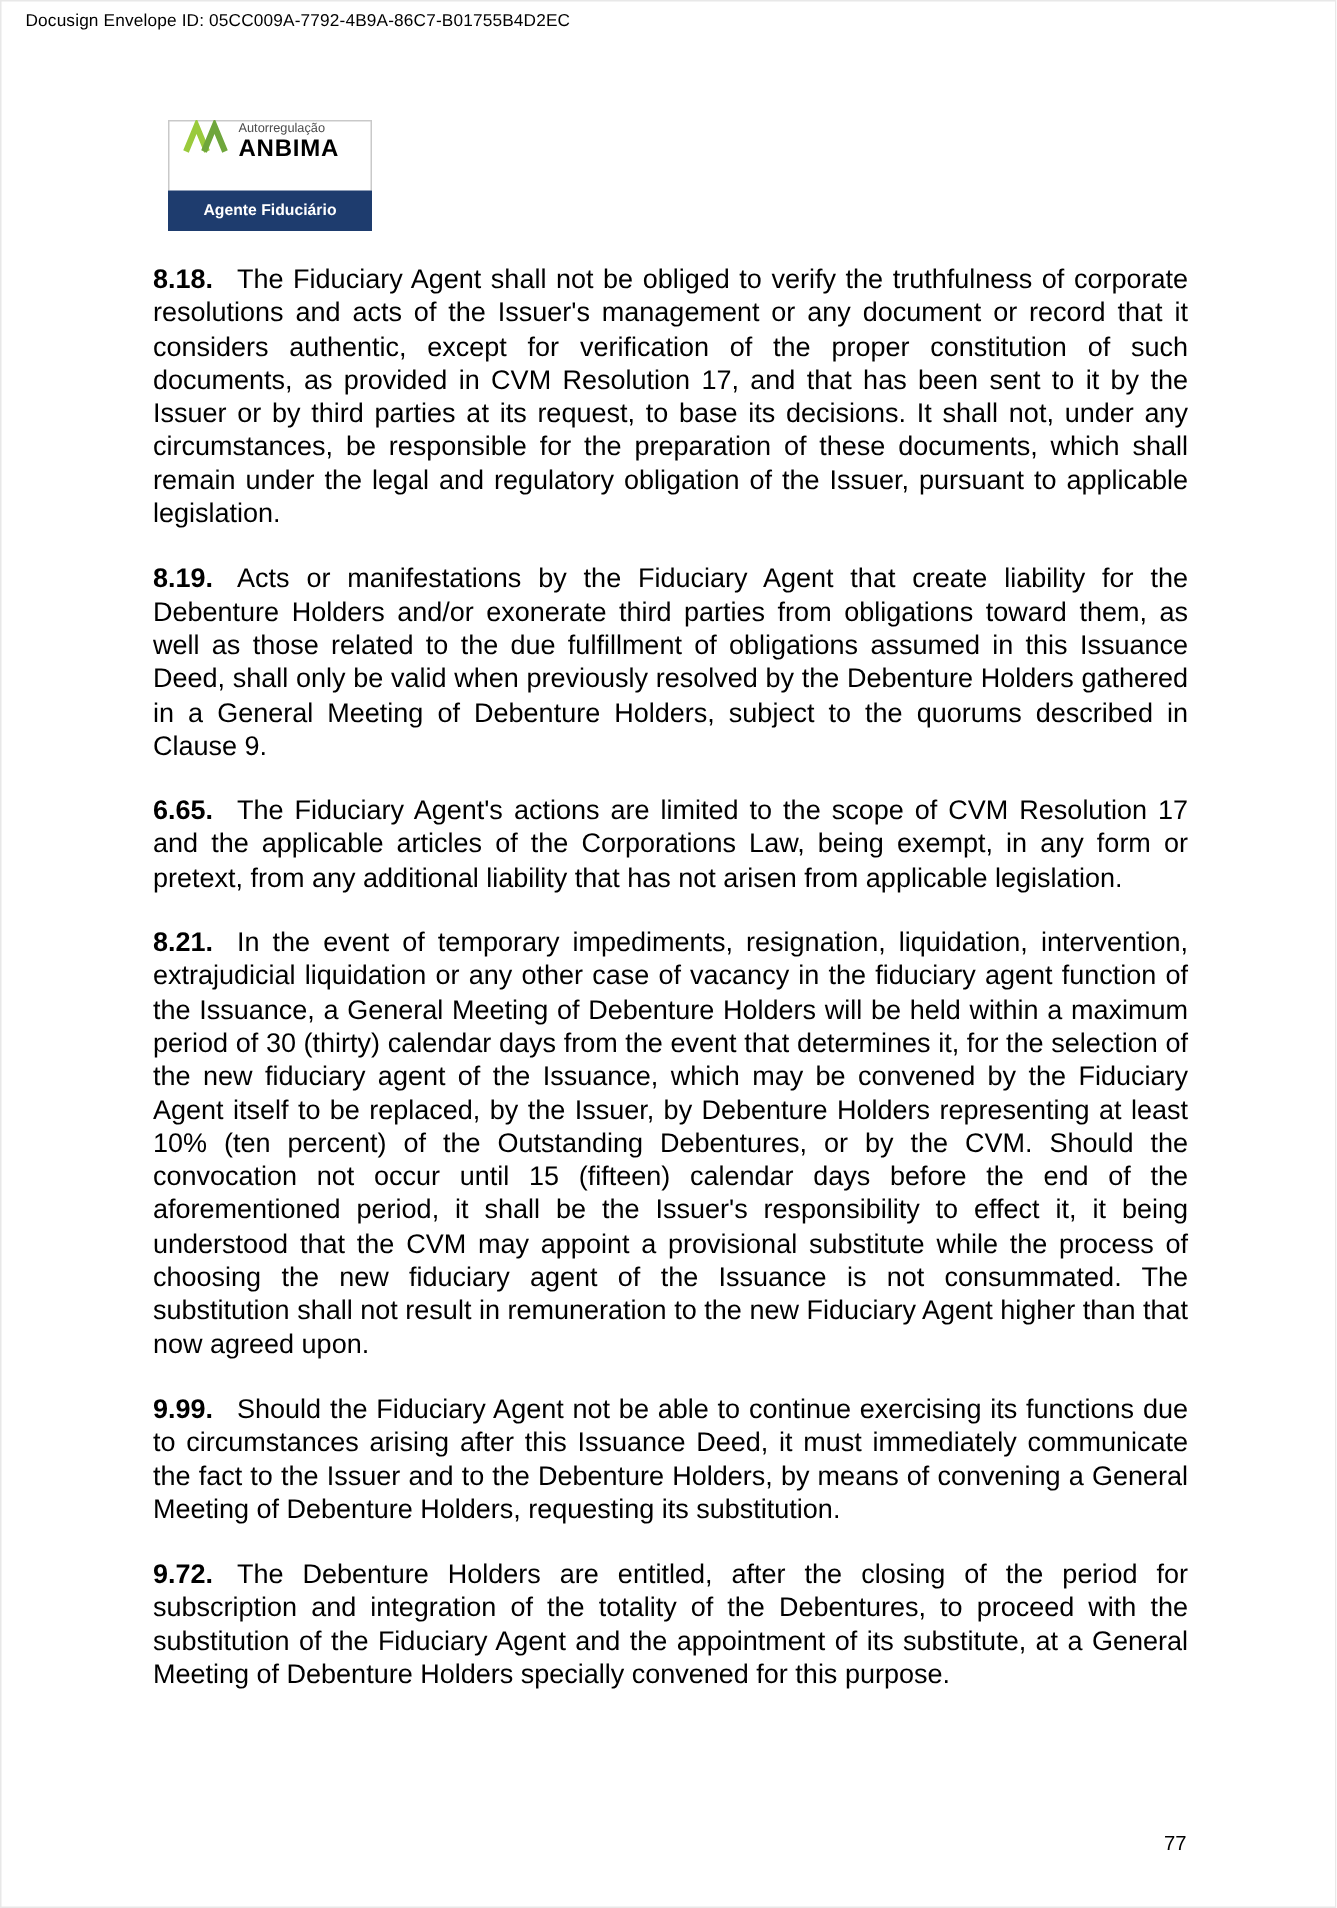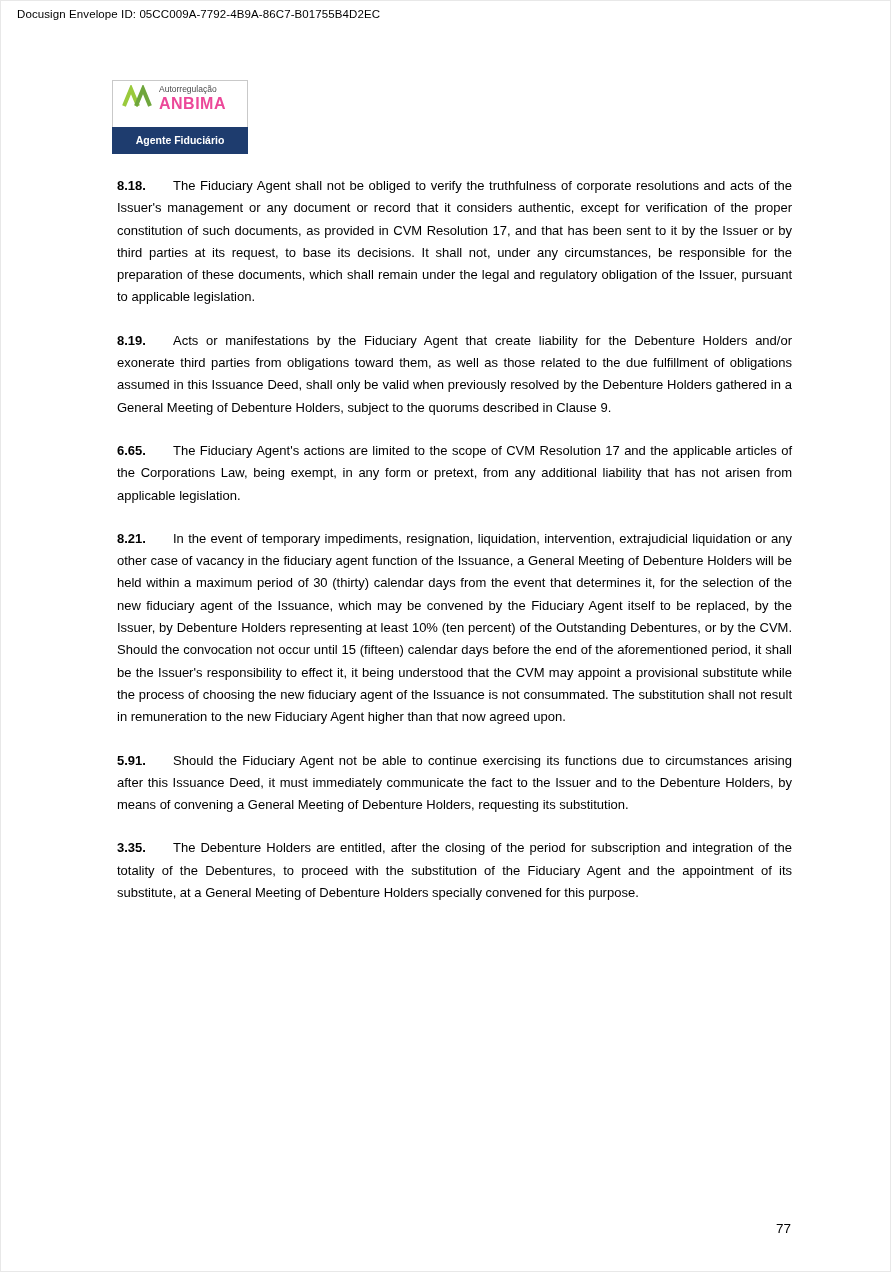--- a/index.html
+++ b/index.html
@@ -28,46 +28,46 @@
     left: 112px;
     width: 136px;
   }
   .logo-top {
     box-sizing: border-box;
     border: 1px solid #c9c9c9;
     border-bottom: none;
     background: #ffffff;
     height: 47px;
     display: flex;
-    align-items: flex-start;
-    padding: 4px 6px 4px 8px;
+    align-items: flex-end;
+    padding: 4px 6px 18px 8px;
   }
   .logo-mark { flex: 0 0 auto; margin-right: 6px; }
   .logo-texts { display: flex; flex-direction: column; line-height: 1.1; }
   .logo-small { font-size: 8.5px; color: #4a4a4a; margin-bottom: 1px; }
-  .logo-brand { font-size: 16px; font-weight: bold; color: #ec4899; letter-spacing: 0.5px; }
+  .logo-brand { font-size: 16px; font-weight: bold; color: #000000; letter-spacing: 0.5px; }
   .logo-banner {
     background: #1e3c6e;
     color: #ffffff;
     font-size: 10.5px;
     font-weight: bold;
     text-align: center;
     padding: 7px 13px 8px;
   }
   
   .doc-body {
     position: absolute;
     top: 175px;
     left: 100px;
     width: 692px;
   }
   .para {
-    margin: 0 0 21px 17px;
+    margin: 0 0 21px 2px;
     text-align: justify;
-    font-size: 13px;
+    font-size: 18px;
     line-height: 22.3px;
   }
   .para-num {
     font-weight: bold;
     display: inline-block;
     width: 56px;
   }
   .page-number {
     position: absolute;
     top: 1221px;
@@ -109,23 +109,23 @@
 
     <p class="para">
       <span class="para-num">6.65.</span><span>The Fiduciary Agent's actions are limited to the scope of CVM Resolution 17 and the applicable articles of the Corporations Law, being exempt, in any form or pretext, from any additional liability that has not arisen from applicable legislation.</span>
     </p>
 
     <p class="para">
       <span class="para-num">8.21.</span><span>In the event of temporary impediments, resignation, liquidation, intervention, extrajudicial liquidation or any other case of vacancy in the fiduciary agent function of the Issuance, a General Meeting of Debenture Holders will be held within a maximum period of 30 (thirty) calendar days from the event that determines it, for the selection of the new fiduciary agent of the Issuance, which may be convened by the Fiduciary Agent itself to be replaced, by the Issuer, by Debenture Holders representing at least 10% (ten percent) of the Outstanding Debentures, or by the CVM. Should the convocation not occur until 15 (fifteen) calendar days before the end of the aforementioned period, it shall be the Issuer's responsibility to effect it, it being understood that the CVM may appoint a provisional substitute while the process of choosing the new fiduciary agent of the Issuance is not consummated. The substitution shall not result in remuneration to the new Fiduciary Agent higher than that now agreed upon.</span>
     </p>
 
     <p class="para">
-      <span class="para-num">5.91.</span><span>Should the Fiduciary Agent not be able to continue exercising its functions due to circumstances arising after this Issuance Deed, it must immediately communicate the fact to the Issuer and to the Debenture Holders, by means of convening a General Meeting of Debenture Holders, requesting its substitution.</span>
+      <span class="para-num">9.99.</span><span>Should the Fiduciary Agent not be able to continue exercising its functions due to circumstances arising after this Issuance Deed, it must immediately communicate the fact to the Issuer and to the Debenture Holders, by means of convening a General Meeting of Debenture Holders, requesting its substitution.</span>
     </p>
 
     <p class="para">
-      <span class="para-num">3.35.</span><span>The Debenture Holders are entitled, after the closing of the period for subscription and integration of the totality of the Debentures, to proceed with the substitution of the Fiduciary Agent and the appointment of its substitute, at a General Meeting of Debenture Holders specially convened for this purpose.</span>
+      <span class="para-num">9.72.</span><span>The Debenture Holders are entitled, after the closing of the period for subscription and integration of the totality of the Debentures, to proceed with the substitution of the Fiduciary Agent and the appointment of its substitute, at a General Meeting of Debenture Holders specially convened for this purpose.</span>
     </p>
   </div>
 
   <div class="page-number">77</div>
 
 </div>
 
 </body></html>

